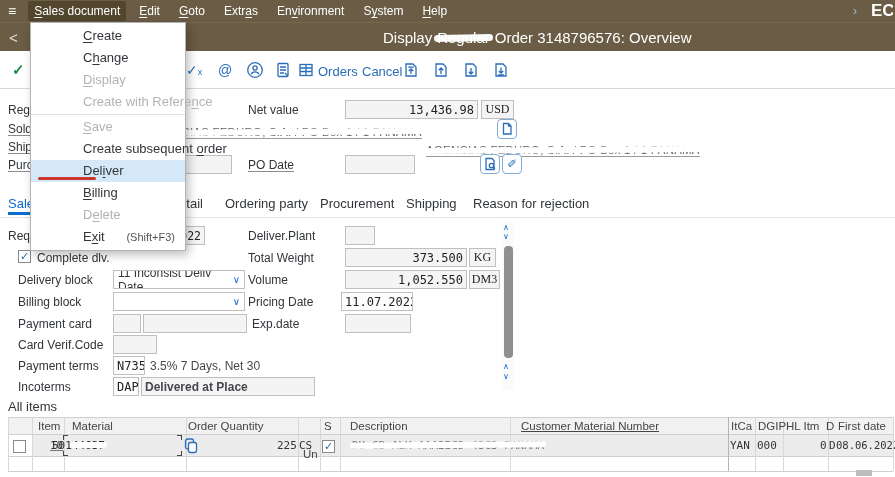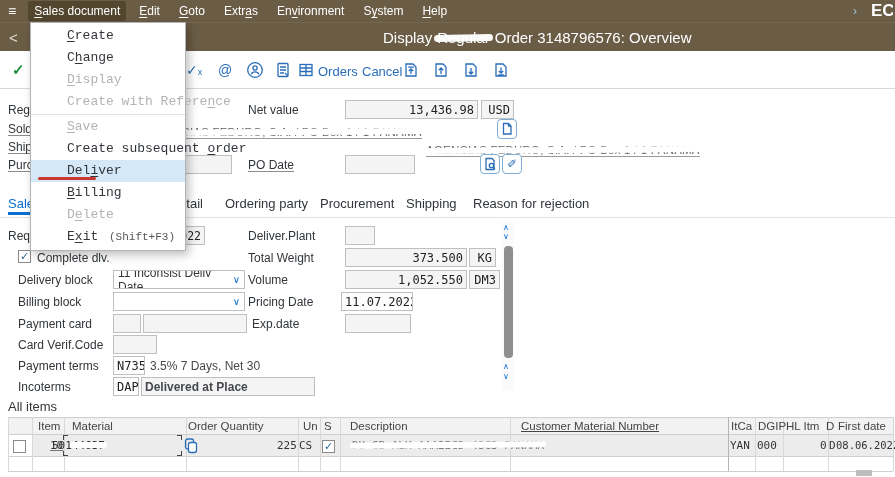--- a/index.html
+++ b/index.html
@@ -33,21 +33,21 @@
   .tb-glyph { color:#2a6db8; font-size:14px; }
   .green-check { color:#1b8a3c; font-size:15px; font-weight:bold; }
   svg.icon { stroke:#2a6db8; fill:none; stroke-width:1.3; }
 
   
   .lbl { position:absolute; font-size:12px; color:#32363a; white-space:nowrap; }
   .lbl.u { text-decoration:underline; text-underline-offset:2px; text-decoration-color:#8b8b8b; }
   .field { position:absolute; background:#f4f4f4; border:1px solid #bfbfbf; display:flex; align-items:center;
            padding:0 3px; font-family:"DejaVu Sans Mono", monospace; font-size:12px; color:#222; overflow:hidden; }
   .field.right { justify-content:flex-end; }
-  .field.center { justify-content:flex-end; }
+  .field.center { justify-content:center;font-family:Liberation Serif, serif; }
   .select { position:absolute; background:#fff; border:1px solid #bfbfbf; display:flex; align-items:center;
             justify-content:space-between; font-size:12px; color:#32363a; padding:0 4px; overflow:hidden; }
   .chev-blue { color:#0a6ed1; font-size:10px; }
   .checkbox { position:absolute; width:13px; height:13px; border:1px solid #8a8a8a; background:#fff;
               font-size:11px; line-height:11px; color:#2b6a99; text-align:center; }
   .checkbox.checked::after { content:"✓"; }
   .iconbtn { position:absolute; width:20px; height:20px; border:1px solid #7fadd6; border-radius:4px;
              background:#fff; display:flex; align-items:center; justify-content:center; color:#2a6db8; font-size:12px; }
   .party { position:absolute; font-size:11.5px; color:#5f6368; letter-spacing:.2px;
            border-bottom:1px solid #9a9a9a; white-space:nowrap; }
@@ -78,22 +78,22 @@
   .focus-c { position:absolute; width:5px; height:5px; }
   .fc-tl { border-left:1px solid #444; border-top:1px solid #444; }
   .fc-tr { border-right:1px solid #444; border-top:1px solid #444; }
   .fc-bl { border-left:1px solid #444; border-bottom:1px solid #444; }
   .fc-br { border-right:1px solid #444; border-bottom:1px solid #444; }
   .hscroll-bit { position:absolute; left:856px; top:470px; width:16px; height:6px; background:#bdbdbd; }
 
   
   .menu { position:absolute; left:30px; top:22px; width:156px; background:#fff; border:1px solid #b3b3b3;
           box-shadow:3px 4px 9px rgba(0,0,0,.25); z-index:40; padding:2px 0; }
-  .menu-item { height:22px; line-height:22px; padding-left:36px; font-size:13px; color:#32363a;
-               position:relative; white-space:nowrap;font-family:Liberation Mono, monospace; }
+  .menu-item { height:22px; line-height:22px; padding-left:52px; font-size:13px; color:#32363a;
+               position:relative; white-space:nowrap; }
   .menu-item.disabled { color:#b3b3b3; }
   .menu-item.hover { background:#d4e8f7; }
   .menu-sep { height:1px; background:#e0e0e0; margin:1px 0; }
   .shortcut { position:absolute; right:10px; top:0; font-size:11px; color:#555; }
   .red-annot { position:absolute; left:38px; top:177px; width:58px; height:3px; background:#c9372e;
                border-radius:2px; z-index:41; }
 </style>
 </head>
 <body>
 
@@ -319,21 +319,21 @@
   <div class="vline" style="left:510px;"></div>
   <div class="vline" style="left:728px;background:#b5b5b5;"></div>
   <div class="vline" style="left:755px;"></div>
   <div class="vline" style="left:783px;"></div>
   <div class="vline" style="left:828px;"></div>
   <div class="vline" style="left:893px;"></div>
 
   <span class="th" style="left:38px;">Item</span>
   <span class="th" style="left:72px;">Material</span>
   <span class="th" style="left:188px;">Order Quantity</span>
-  <span class="th" style="left:303px;">Un</span>
+  <span class="th" style="left:303px;margin-top:28px;">Un</span>
   <span class="th" style="left:324px;">S</span>
   <span class="th" style="left:350px;">Description</span>
   <span class="th" style="left:521px;text-decoration:underline;">Customer Material Number</span>
   <span class="th" style="left:731px;">ItCa</span>
   <span class="th" style="left:758px;">DGIP</span>
   <span class="th" style="left:786px;">HL Itm</span>
   <span class="th" style="left:826px;">D</span>
   <span class="th" style="left:838px;">First date</span>
 
   <span class="checkbox" style="left:13px;top:440px;"></span>

